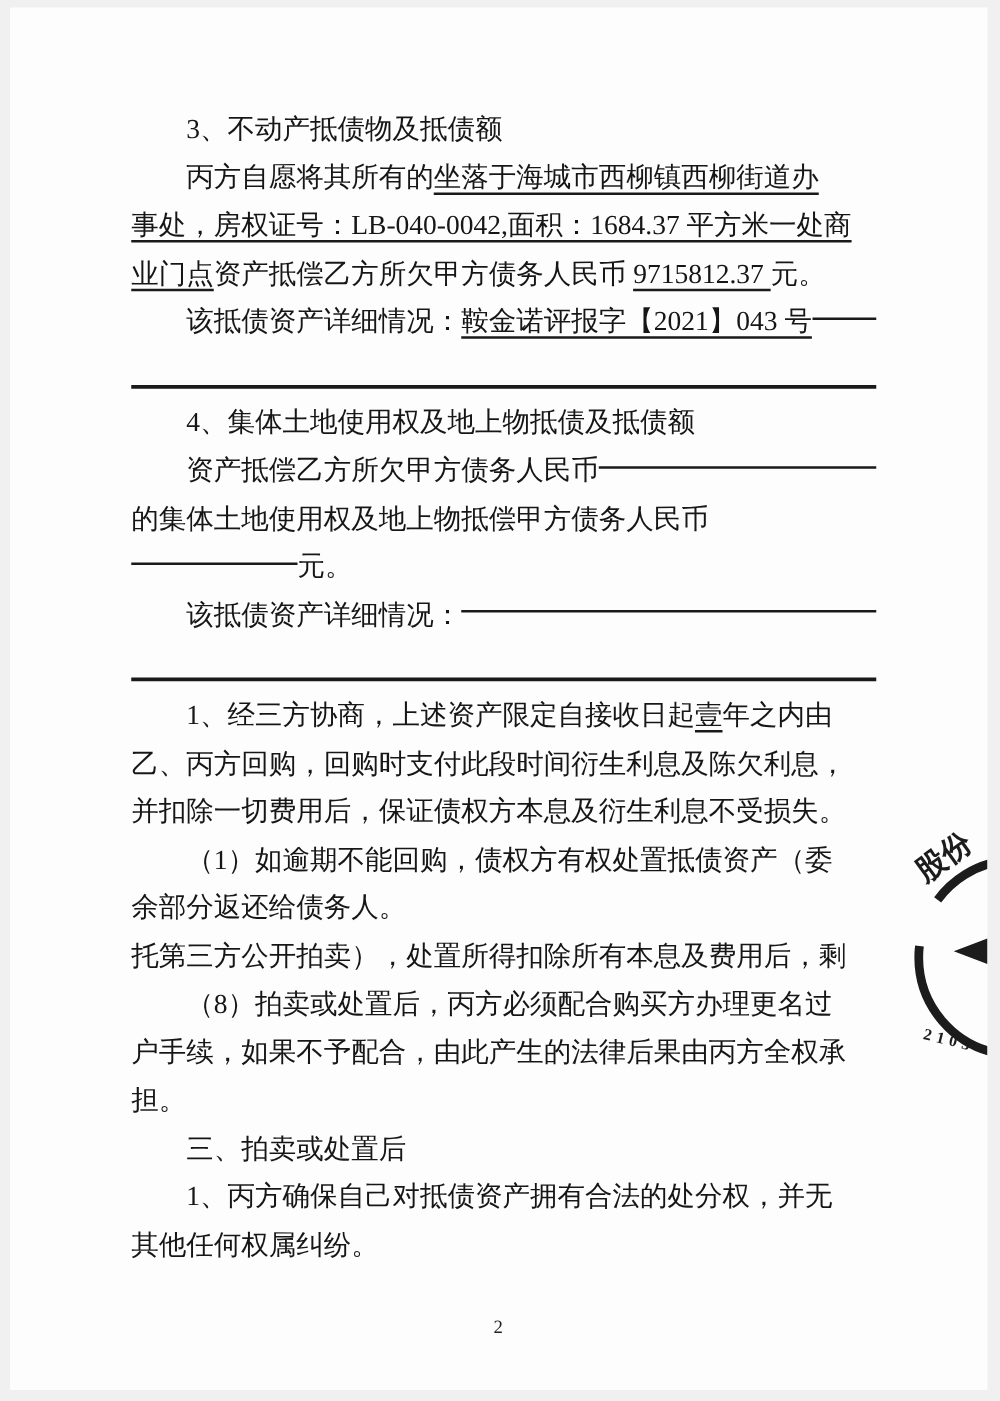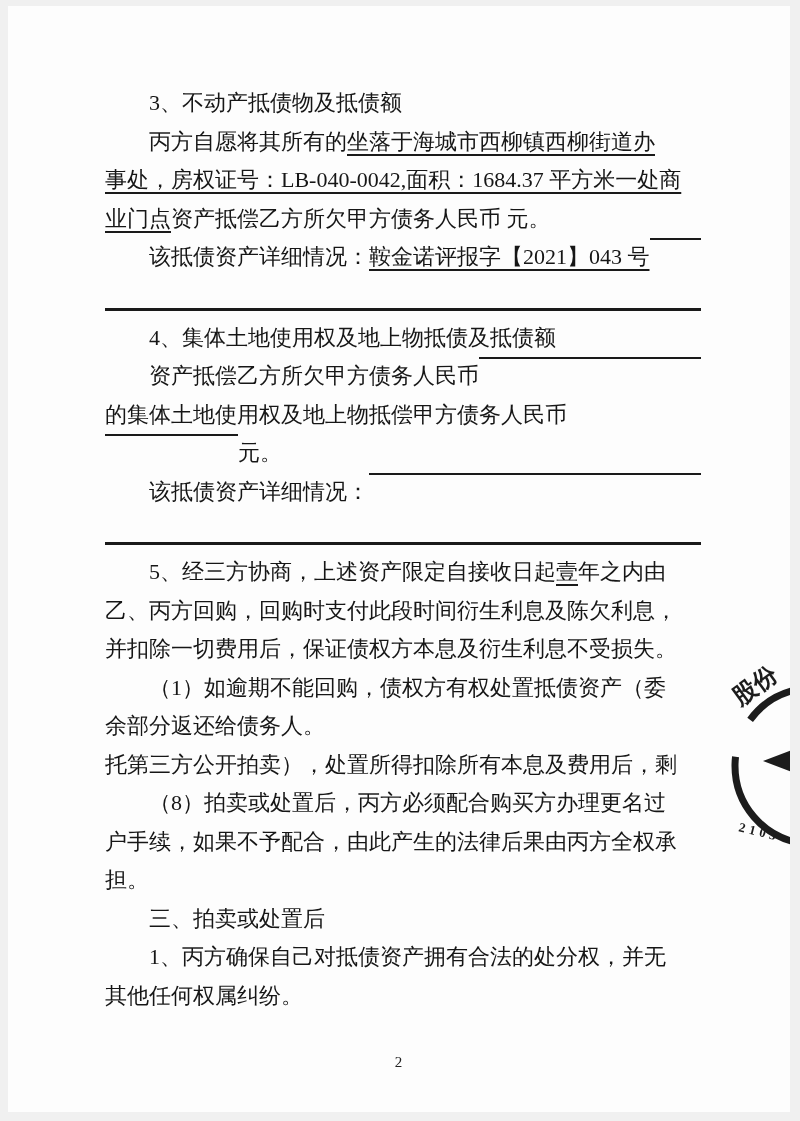--- a/index.html
+++ b/index.html
@@ -21,21 +21,21 @@
     background:var(--paper);
     overflow:hidden;
   }
   .content{
     position:absolute;left:97px;top:78px;width:596px;
     color:var(--ink);
     font-size:22px;
   }
   .line{
     display:flex;
-    align-items:flex-start;
+    align-items:center;
     height:38.5px;line-height:38.5px;
     white-space:pre;
   }
   .line.indent{padding-left:44px;}
   .seg{white-space:pre;}
   .seg.u{
     text-decoration:underline;
     text-decoration-thickness:2px;
     text-underline-offset:5px;
     text-decoration-color:var(--line-ink);
@@ -67,30 +67,30 @@
 </style>
 </head>
 <body>
 
 <div class="page">
 
   <div class="content">
       <div class="line indent"><span class="seg">3、不动产抵债物及抵债额</span></div>
       <div class="line indent"><span class="seg">丙方自愿将其所有的</span><span class="seg u">坐落于海城市西柳镇西柳街道办</span></div>
       <div class="line"><span class="seg u">事处，房权证号：LB-040-0042,面积：1684.37 平方米一处商</span></div>
-      <div class="line"><span class="seg u">业门点</span><span class="seg">资产抵偿乙方所欠甲方债务人民币 </span><span class="seg">元。</span></div>
+      <div class="line"><span class="seg u">业门点</span><span class="seg">资产抵偿乙方所欠甲方债务人民币 </span><span class="seg u">9715812.37 </span><span class="seg">元。</span></div>
       <div class="line indent"><span class="seg">该抵债资产详细情况：</span><span class="seg u">鞍金诺评报字【2021】043 号</span><span class="blank fill"></span></div>
       <div class="line rule"></div>
       <div class="line indent"><span class="seg">4、集体土地使用权及地上物抵债及抵债额</span></div>
       <div class="line indent"><span class="seg">资产抵偿乙方所欠甲方债务人民币</span><span class="blank fill"></span></div>
       <div class="line"><span class="seg">的集体土地使用权及地上物抵偿甲方债务人民币</span></div>
       <div class="line"><span class="blank" style="width: 133px;"></span><span class="seg">元。</span></div>
       <div class="line indent"><span class="seg">该抵债资产详细情况：</span><span class="blank fill"></span></div>
       <div class="line rule"></div>
-      <div class="line indent"><span class="seg">5、经三方协商，上述资产限定自接收日起</span><span class="seg u">壹</span><span class="seg">年之内由</span></div>
+      <div class="line indent"><span class="seg">1、经三方协商，上述资产限定自接收日起</span><span class="seg u">壹</span><span class="seg">年之内由</span></div>
       <div class="line"><span class="seg">乙、丙方回购，回购时支付此段时间衍生利息及陈欠利息，</span></div>
       <div class="line"><span class="seg">并扣除一切费用后，保证债权方本息及衍生利息不受损失。</span></div>
       <div class="line indent"><span class="seg">（1）如逾期不能回购，债权方有权处置抵债资产（委</span></div>
       <div class="line"><span class="seg">余部分返还给债务人。</span></div>
       <div class="line"><span class="seg">托第三方公开拍卖），处置所得扣除所有本息及费用后，剩</span></div>
       <div class="line indent"><span class="seg">（8）拍卖或处置后，丙方必须配合购买方办理更名过</span></div>
       <div class="line"><span class="seg">户手续，如果不予配合，由此产生的法律后果由丙方全权承</span></div>
       <div class="line"><span class="seg">担。</span></div>
       <div class="line indent"><span class="seg">三、拍卖或处置后</span></div>
       <div class="line indent"><span class="seg">1、丙方确保自己对抵债资产拥有合法的处分权，并无</span></div>

